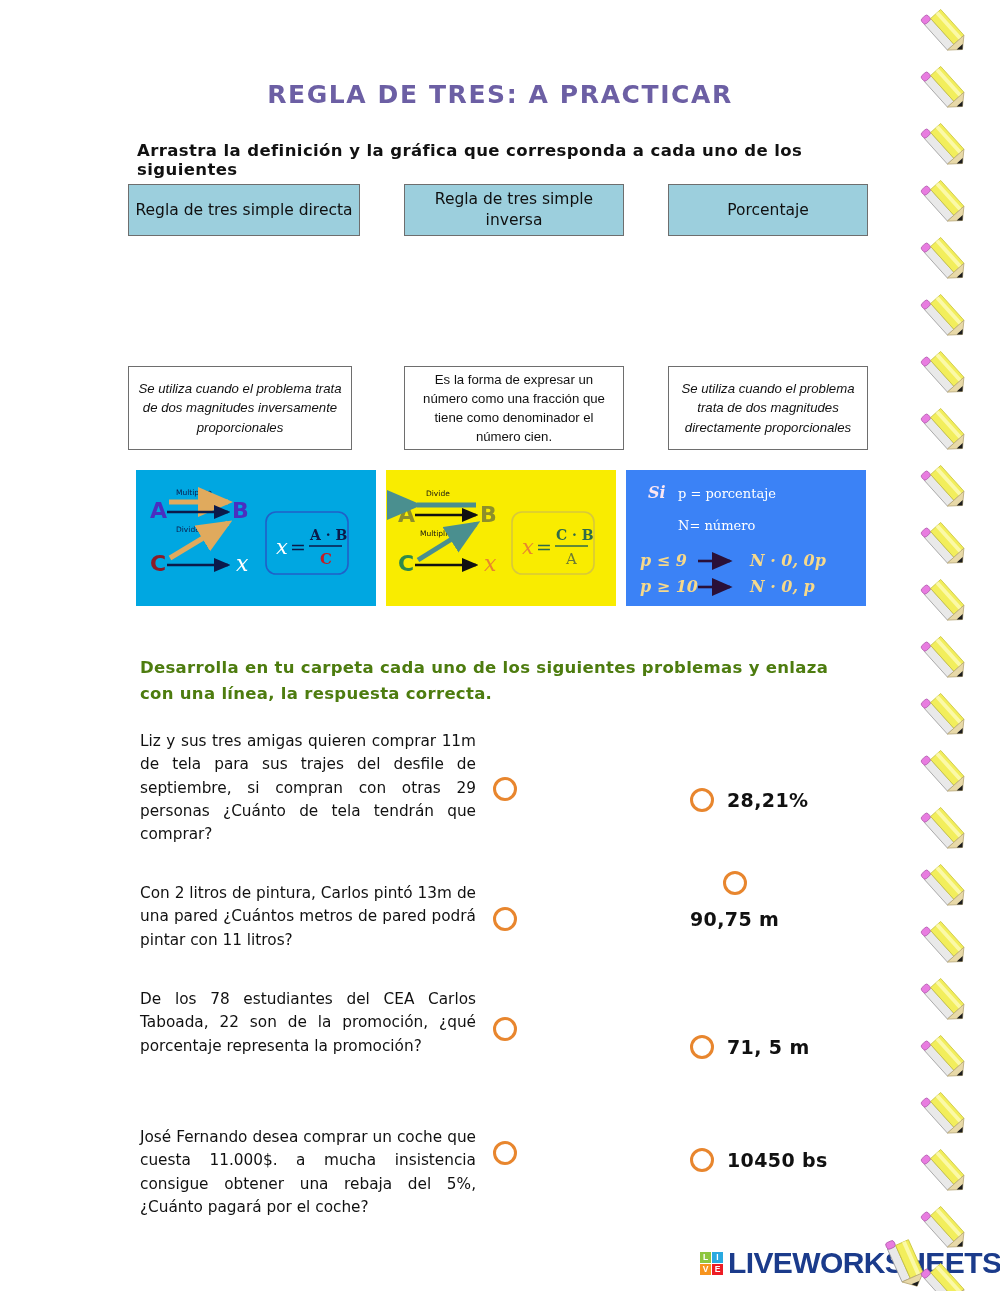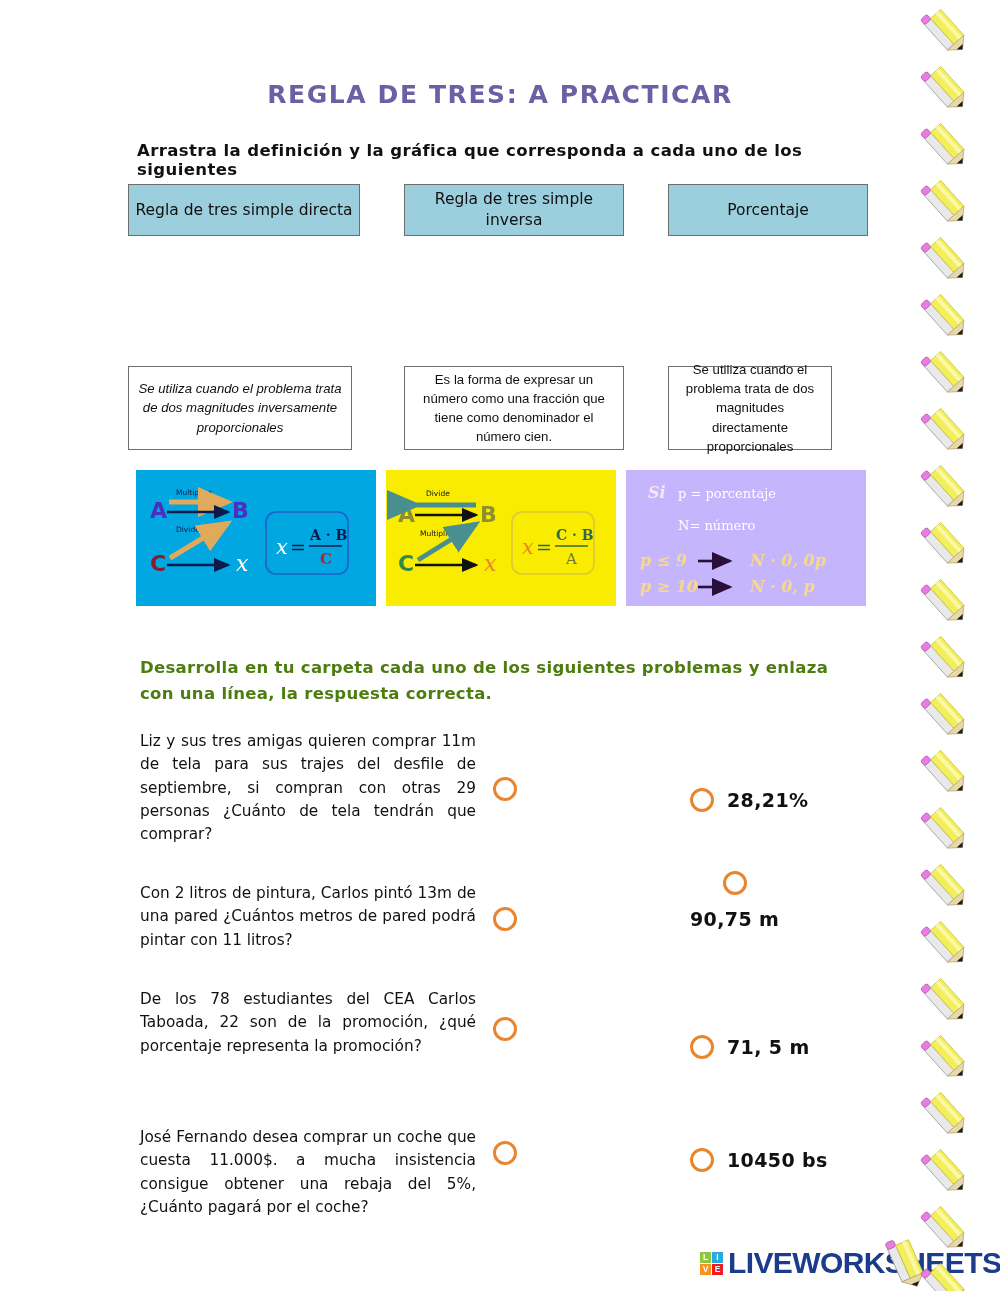--- a/index.html
+++ b/index.html
@@ -112,33 +112,33 @@
     justify-content: center;
     text-align: center;
     font-size: 13.2px;
     line-height: 1.45;
     color: #111;
     font-family: "Liberation Sans", sans-serif;
     padding: 0 8px;
   }
   #def-box-0 { left: 128px; width: 224px; font-style: italic; }
   #def-box-1 { left: 404px; width: 220px; }
-  #def-box-2 { left: 668px; width: 164px; }
+  #def-box-2 { left: 668px; width: 200px; font-style: italic; }
 
   
   .graphic-card {
     position: absolute;
     top: 470px;
     height: 136px;
     box-sizing: border-box;
     overflow: hidden;
   }
   #graphic-0 { left: 136px; width: 240px; background: #00a7e1; }
   #graphic-1 { left: 386px; width: 230px; background: #f9ec00; }
-  #graphic-2 { left: 626px; width: 240px; background: #c4b5fd; }
+  #graphic-2 { left: 626px; width: 240px; background: #3b82f6; }
 
   .graphic-card svg { display: block; width: 100%; height: 100%; }
 
   #instruction-2 {
     position: absolute;
     left: 140px;
     top: 655px;
     width: 700px;
     font-size: 16.5px;
     font-weight: bold;

